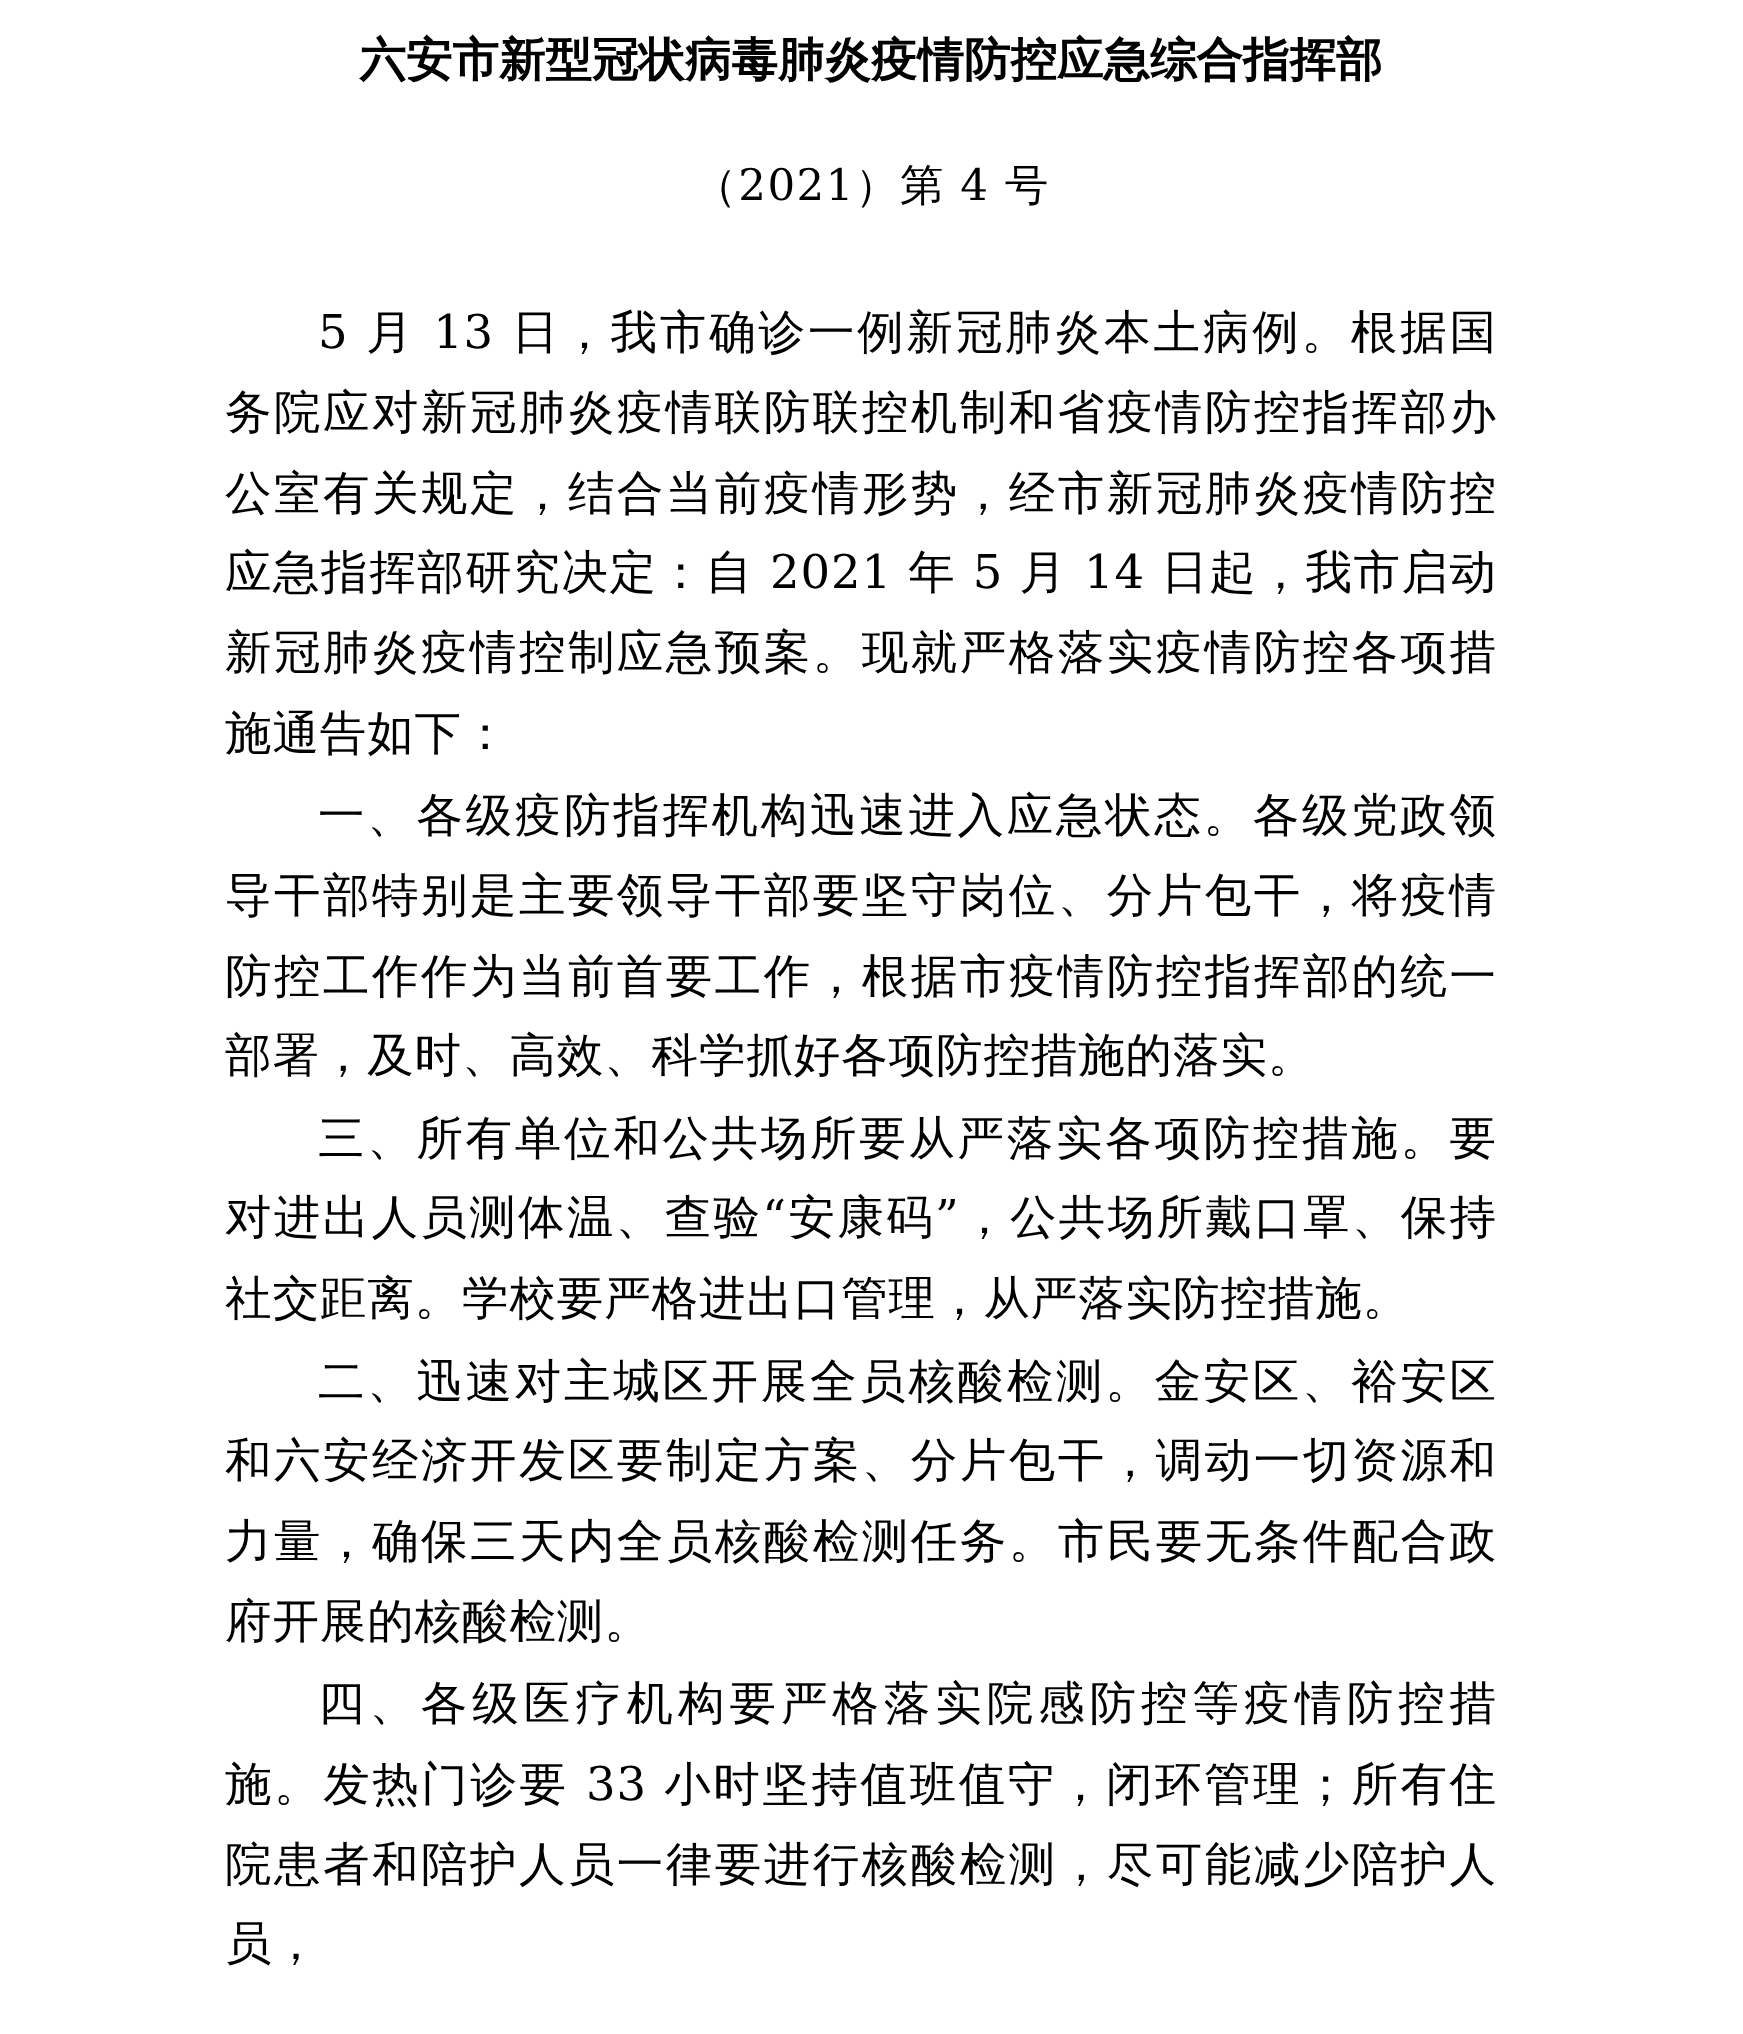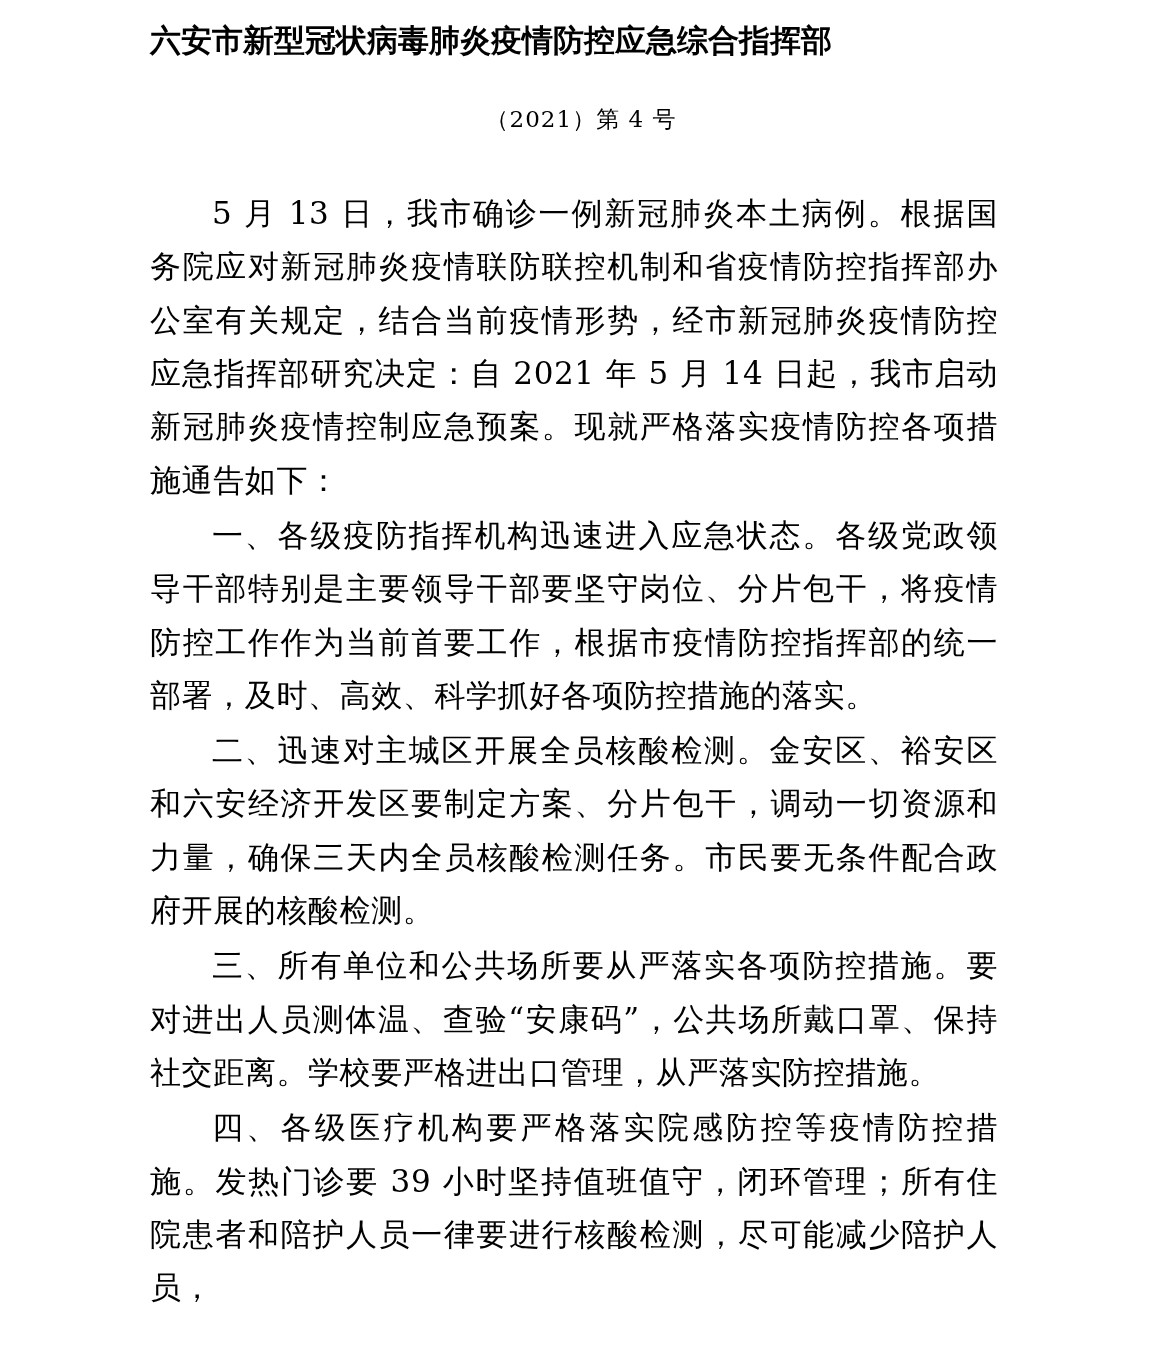--- a/index.html
+++ b/index.html
@@ -15,38 +15,39 @@
   }
   .page {
     width: 1162px;
     min-height: 1356px;
     box-sizing: border-box;
     padding: 18px 150px 0 150px;
     background: #ffffff;
     position: relative;
   }
   .doc-title {
+    text-align: center;
     font-weight: bold;
     font-size: 34px;
     line-height: 1.42;
     letter-spacing: 0.5px;
     color: #000;
     margin: 0;
   }
   .doc-title .line {
     display: block;
     white-space: nowrap;
   }
   .doc-title .line.first {
     font-size: 31px;
     letter-spacing: 0px;
   }
   .doc-number {
     text-align: center;
-    font-size: 23px;
+    font-size: 29px;
     margin-top: 42px;
     margin-bottom: 16px;
     letter-spacing: 1px;
   }
   .body-text {
     margin-top: 52px;
     font-size: 31px;
     line-height: 1.72;
     text-align: justify;
     text-justify: inter-ideograph;
@@ -65,18 +66,18 @@
 
   <div class="doc-title">
     <span class="line first">六安市新型冠状病毒肺炎疫情防控应急综合指挥部</span>
   </div>
 
   <div class="doc-number">（2021）第 4 号</div>
 
   <div class="body-text">
     <p class="para">5 月 13 日，我市确诊一例新冠肺炎本土病例。根据国务院应对新冠肺炎疫情联防联控机制和省疫情防控指挥部办公室有关规定，结合当前疫情形势，经市新冠肺炎疫情防控应急指挥部研究决定：自 2021 年 5 月 14 日起，我市启动新冠肺炎疫情控制应急预案。现就严格落实疫情防控各项措施通告如下：</p>
     <p class="para">一、各级疫防指挥机构迅速进入应急状态。各级党政领导干部特别是主要领导干部要坚守岗位、分片包干，将疫情防控工作作为当前首要工作，根据市疫情防控指挥部的统一部署，及时、高效、科学抓好各项防控措施的落实。</p>
+    <p class="para">三、所有单位和公共场所要从严落实各项防控措施。要对进出人员测体温、查验“安康码”，公共场所戴口罩、保持社交距离。学校要严格进出口管理，从严落实防控措施。</p>
     <p class="para">二、迅速对主城区开展全员核酸检测。金安区、裕安区和六安经济开发区要制定方案、分片包干，调动一切资源和力量，确保三天内全员核酸检测任务。市民要无条件配合政府开展的核酸检测。</p>
-    <p class="para">三、所有单位和公共场所要从严落实各项防控措施。要对进出人员测体温、查验“安康码”，公共场所戴口罩、保持社交距离。学校要严格进出口管理，从严落实防控措施。</p>
-    <p class="para">四、各级医疗机构要严格落实院感防控等疫情防控措施。发热门诊要 39 小时坚持值班值守，闭环管理；所有住院患者和陪护人员一律要进行核酸检测，尽可能减少陪护人员，</p>
+    <p class="para">四、各级医疗机构要严格落实院感防控等疫情防控措施。发热门诊要 33 小时坚持值班值守，闭环管理；所有住院患者和陪护人员一律要进行核酸检测，尽可能减少陪护人员，</p>
   </div>
 
 </div>
 
 </body></html>

